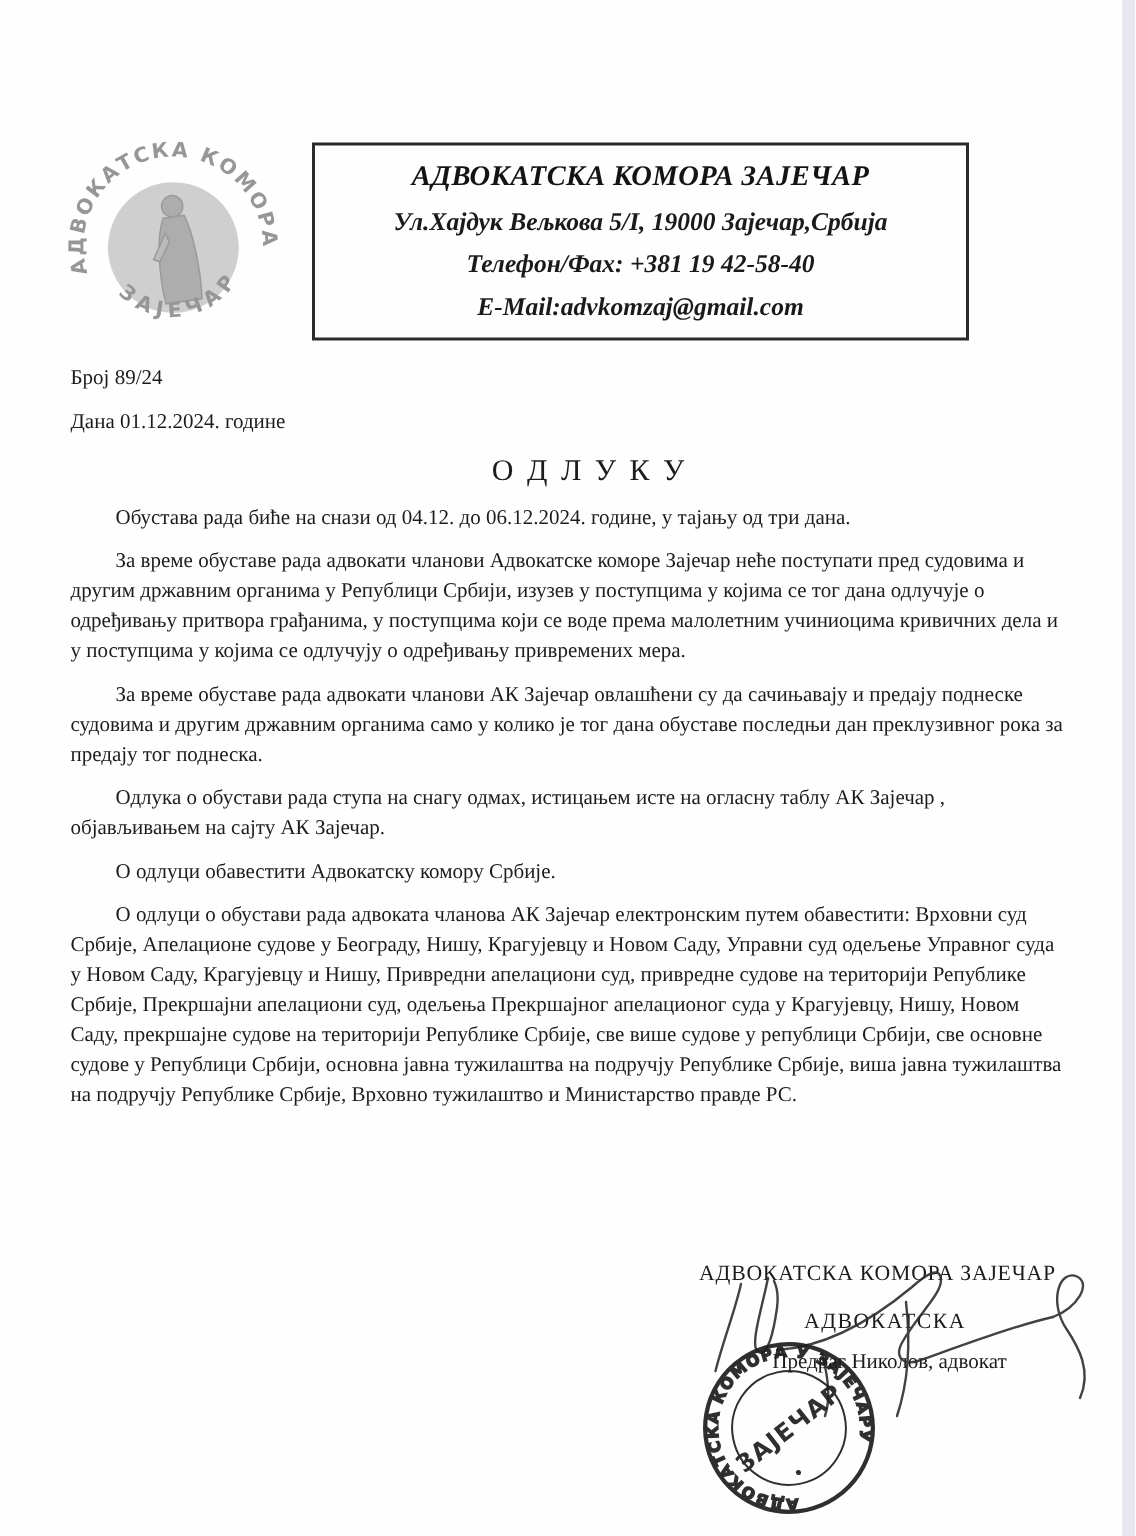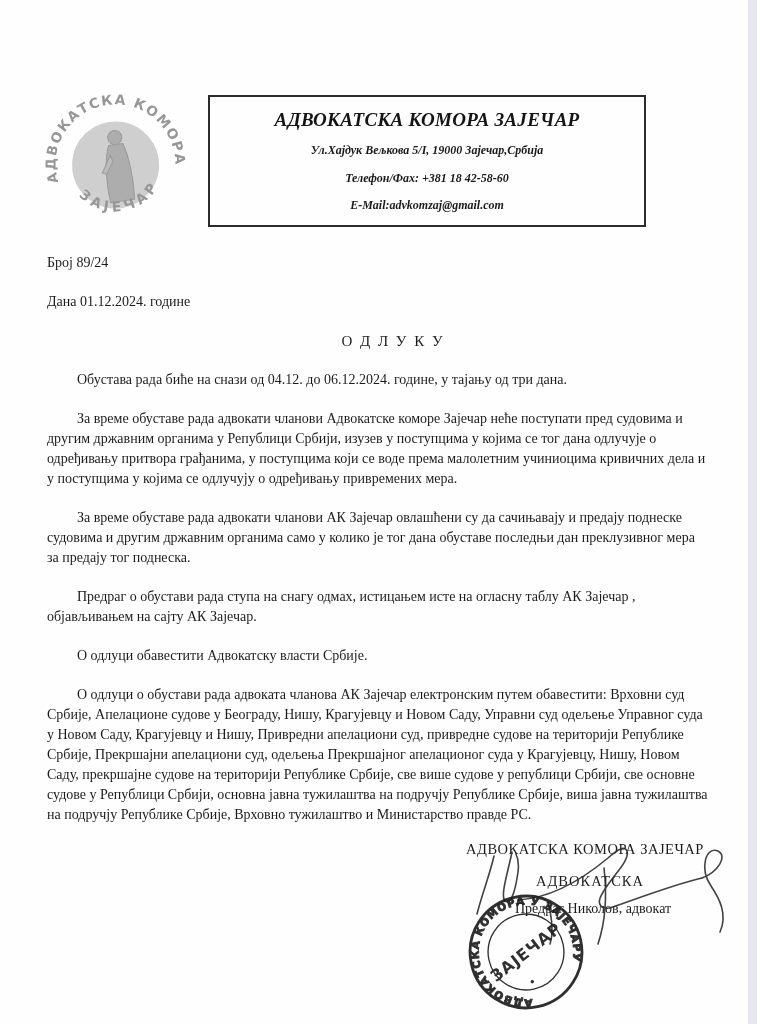--- a/index.html
+++ b/index.html
@@ -17,31 +17,31 @@
   .header-box{
     position:absolute;left:208px;top:95px;width:438px;height:132px;
     border:2px solid #2b2b2b;box-sizing:border-box;
     display:flex;flex-direction:column;justify-content:space-around;align-items:center;
     padding:6px 8px;text-align:center;
   }
   .org-title{
     font-size:19px;font-weight:bold;font-style:italic;letter-spacing:.3px;color:#141414;
   }
   .org-line{
-    font-size:12px;font-weight:bold;font-style:italic;color:#1a1a1a;
+    font-size:17px;font-weight:bold;font-style:italic;color:#1a1a1a;
   }
   
   .doc-body{
     position:absolute;left:47px;top:234px;width:662px;
     font-size:14px;line-height:20px;color:#1c1c1c;text-align:left;
   }
-  .doc-body p{margin:19px 0;text-indent:30px;}
+  .doc-body p{margin:9px 0;text-indent:30px;}
   .doc-body p.noindent{text-indent:0;}
   .doc-body .decision-title{
-    margin:12px 0;font-size:15px;font-weight:normal;text-align:center;
+    margin:12px 0;font-size:20px;font-weight:normal;text-align:center;
     letter-spacing:2px;color:#1c1c1c;
   }
   
   .sig-org{
     position:absolute;left:440px;top:841px;width:290px;text-align:center;
     font-size:14.5px;letter-spacing:.5px;color:#1c1c1c;
   }
   .sig-role{
     position:absolute;left:470px;top:873px;width:240px;text-align:center;
     font-size:14.5px;letter-spacing:1px;color:#1c1c1c;
@@ -80,33 +80,33 @@
       </text>
       <text class="seal-text" font-size="13.5" letter-spacing="4">
         <textPath href="#sealBottom" startOffset="50%" text-anchor="middle">ЗАЈЕЧАР</textPath>
       </text>
     </g>
   </svg>
 
   <div class="header-box">
     <div class="org-title">АДВОКАТСКА КОМОРА ЗАЈЕЧАР</div>
     <div class="org-line">Ул.Хајдук Вељкова 5/I, 19000 Зајечар,Србија</div>
-    <div class="org-line">Телефон/Фах: +381 18 42-58-60</div>
+    <div class="org-line">Телефон/Фах: +381 19 42-58-40</div>
     <div class="org-line">E-Mail:advkomzaj@gmail.com</div>
   </div>
 
   <div class="doc-body">
     <p class="noindent">Број 89/24</p>
     <p class="noindent">Дана 01.12.2024. године</p>
     <p class="decision-title">О Д Л У К У</p>
     <p>Обустава рада биће на снази од 04.12. до 06.12.2024. године, у тајању од три дана.</p>
     <p>За време обуставе рада адвокати чланови Адвокатске коморе Зајечар неће поступати пред судовима и другим државним органима у Републици Србији, изузев у поступцима у којима се тог дана одлучује о одређивању притвора грађанима, у поступцима који се воде према малолетним учиниоцима кривичних дела  и у поступцима у којима се одлучују о одређивању привремених мера.</p>
-    <p>За време обуставе рада адвокати чланови АК Зајечар овлашћени су да сачињавају и предају поднеске судовима и другим државним органима само у колико је тог дана обуставе последњи дан преклузивног мера за предају тог поднеска.</p>
-    <p>Предраг о обустави рада ступа на снагу одмах, истицањем исте на огласну таблу АК Зајечар , објављивањем на  сајту АК Зајечар.</p>
-    <p>О одлуци обавестити Адвокатску власти Србије.</p>
+    <p>За време обуставе рада адвокати чланови АК Зајечар овлашћени су да сачињавају и предају поднеске судовима и другим државним органима само у колико је тог дана обуставе последњи дан преклузивног рока за предају тог поднеска.</p>
+    <p>Одлука о обустави рада ступа на снагу одмах, истицањем исте на огласну таблу АК Зајечар , објављивањем на  сајту АК Зајечар.</p>
+    <p>О одлуци обавестити Адвокатску комору Србије.</p>
     <p>О одлуци о обустави рада адвоката чланова АК Зајечар електронским путем обавестити: Врховни суд Србије, Апелационе судове у Београду, Нишу, Крагујевцу и Новом Саду, Управни суд одељење Управног суда у Новом Саду, Крагујевцу и Нишу, Привредни апелациони суд, привредне судове на територији Републике Србије, Прекршајни апелациони суд, одељења Прекршајног апелационог суда у Крагујевцу, Нишу, Новом Саду, прекршајне судове на територији Републике Србије, све више судове у републици Србији, све основне судове у Републици Србији, основна јавна тужилаштва на подручју Републике Србије, виша јавна тужилаштва на подручју Републике Србије, Врховно тужилаштво и Министарство правде РС.</p>
   </div>
 
   <div class="sig-org">АДВОКАТСКА КОМОРА ЗАЈЕЧАР</div>
   <div class="sig-role">АДВОКАТСКА</div>
   <div class="sig-name">Предраг Николов, адвокат</div>
 
   <svg class="sig-scribble" viewBox="0 0 300 110">
     <g fill="none" stroke="#2e2e2e" stroke-width="1.6" stroke-linecap="round" opacity="0.9">
       <path d="M 42,16 C 38,34 30,54 25,74"></path>

